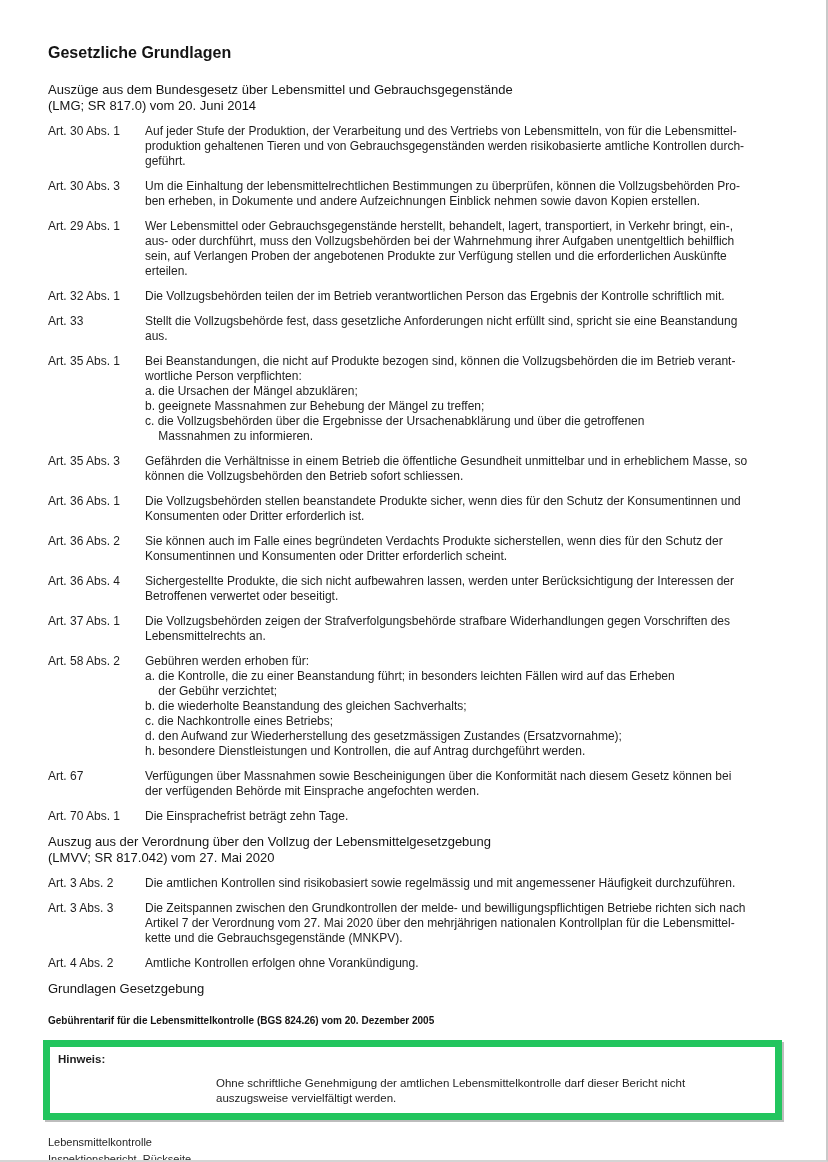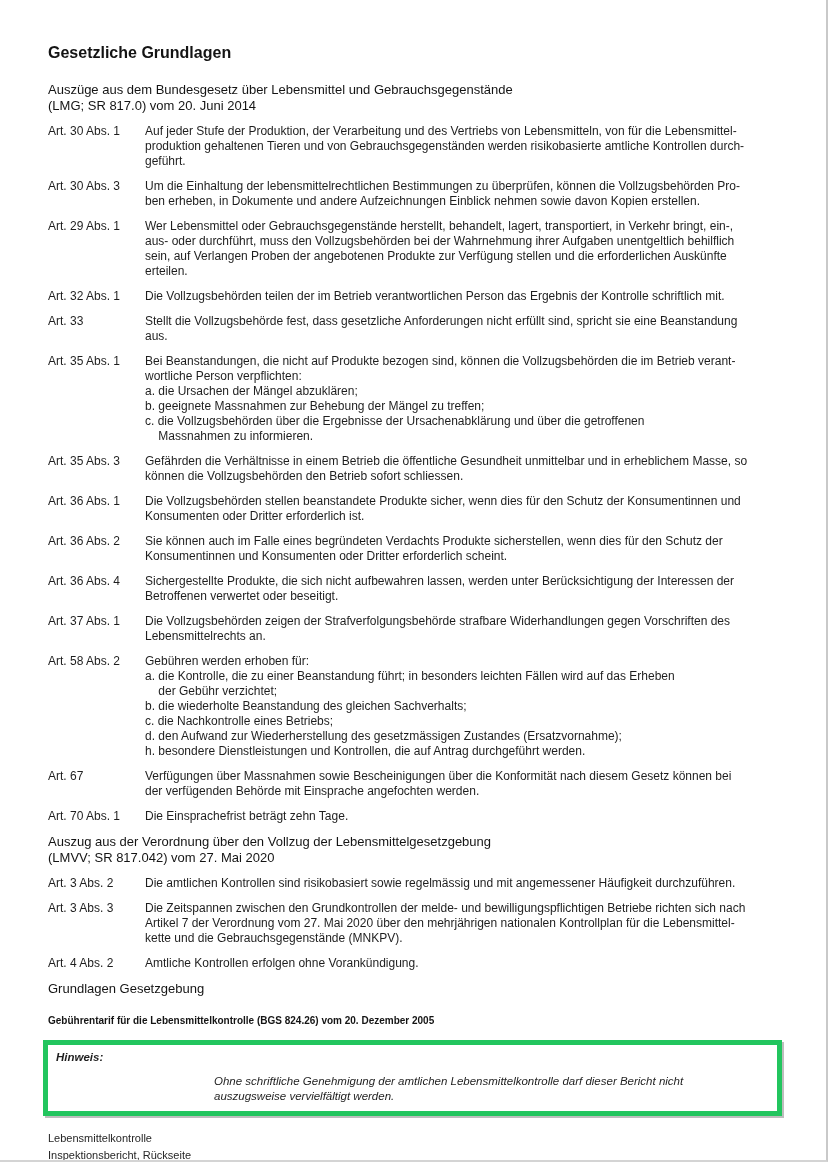--- a/index.html
+++ b/index.html
@@ -54,27 +54,26 @@
   }
   .sub-bold {
     font-size: 10px;
     font-weight: bold;
     line-height: 15px;
     margin: 16px 0 0 0;
     color: #141414;
   }
   .notice-box {
     margin: 12px 0 0 -5px;
-    border: 5px solid #22c55e;
+    border: 7px solid #22c55e;
     box-shadow: 2px 2px 0 #bdbdbd;
     display: flex;
     padding: 5px 8px 7px 8px;
     font-size: 11.5px;
     line-height: 15px;
-    font-style: italic;
     box-sizing: border-box;
   }
   .notice-label {
     font-weight: bold;
     width: 158px;
     flex-shrink: 0;
   }
   .notice-text {
     flex: 1;
     white-space: pre-line;

